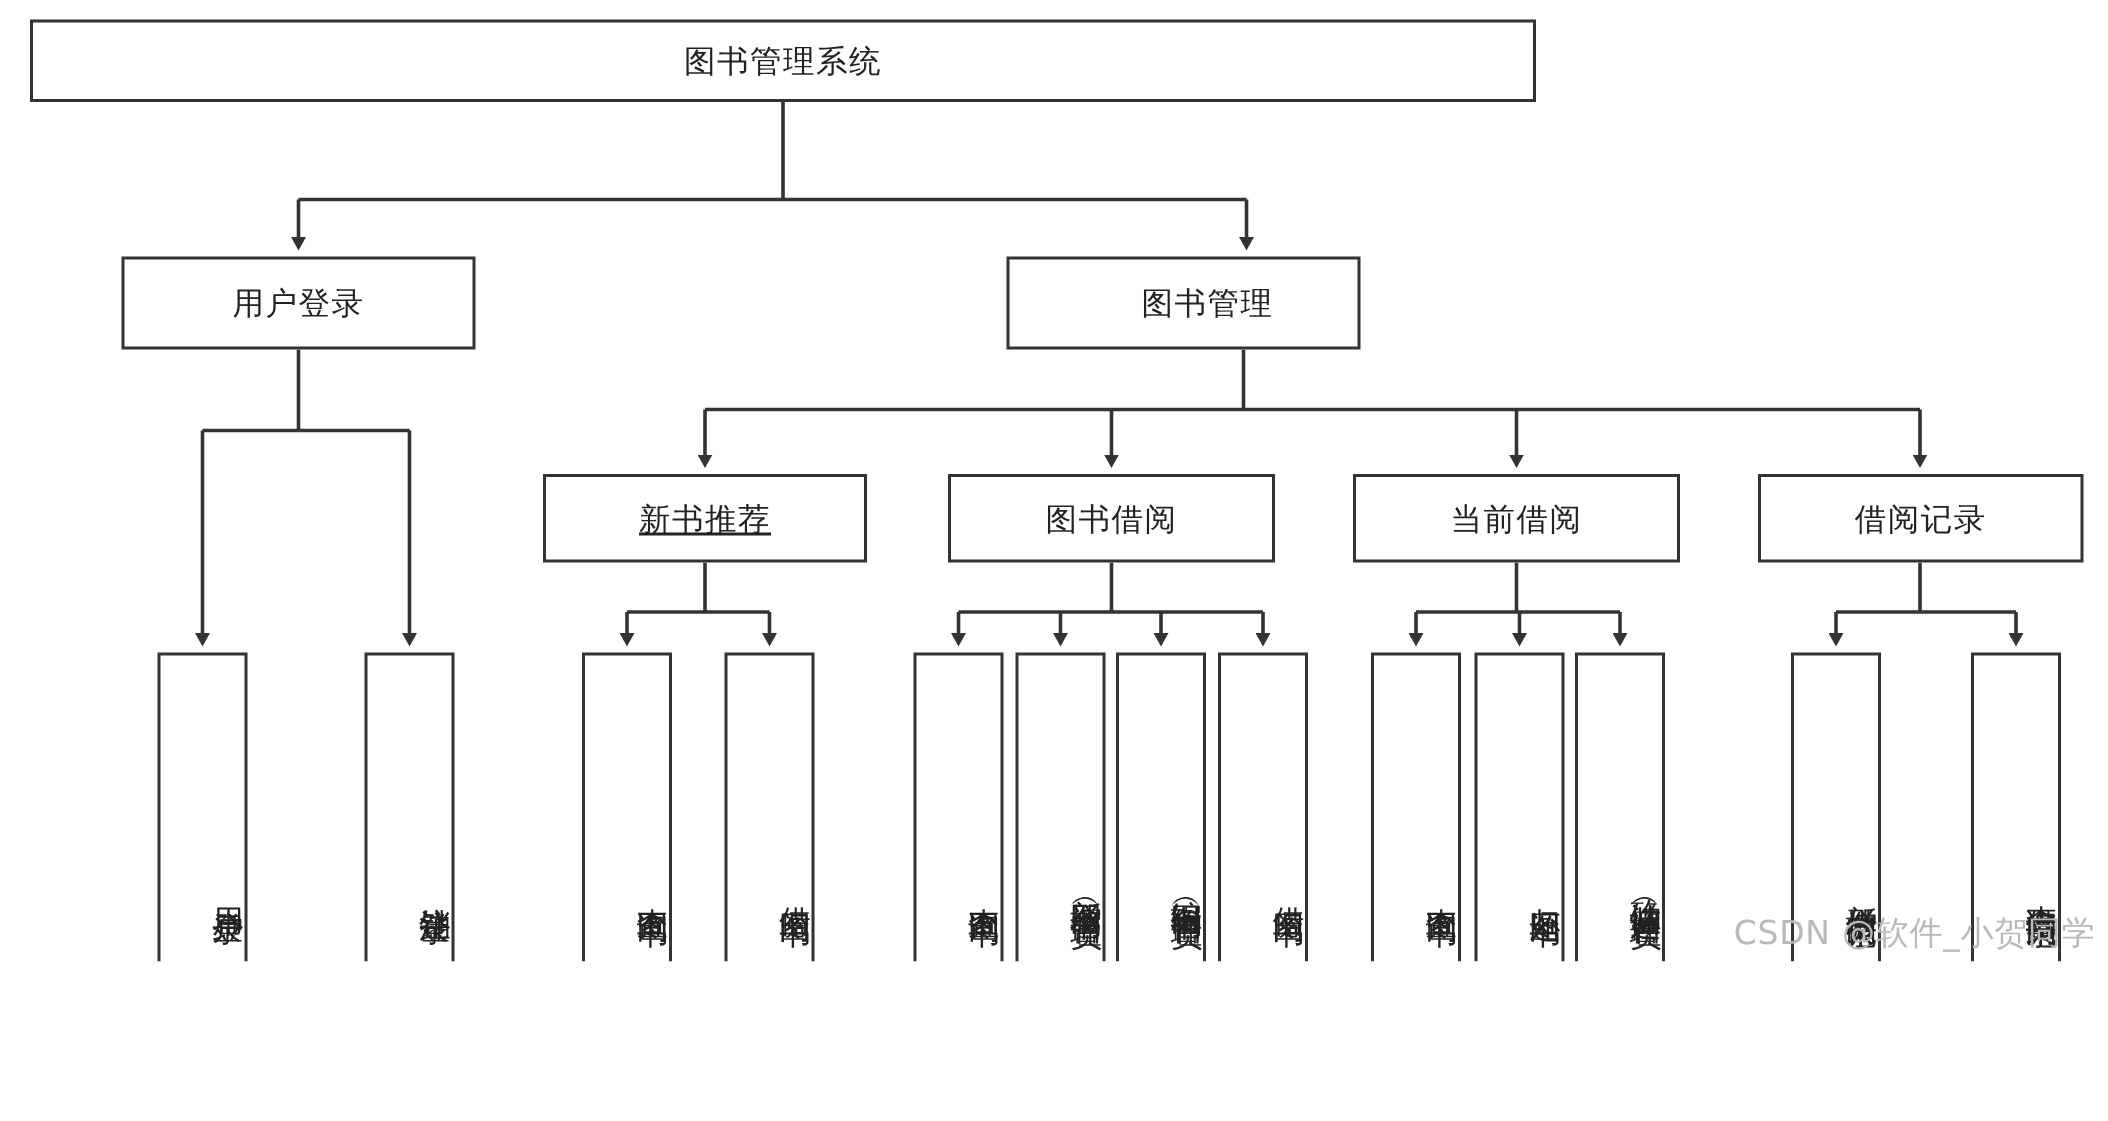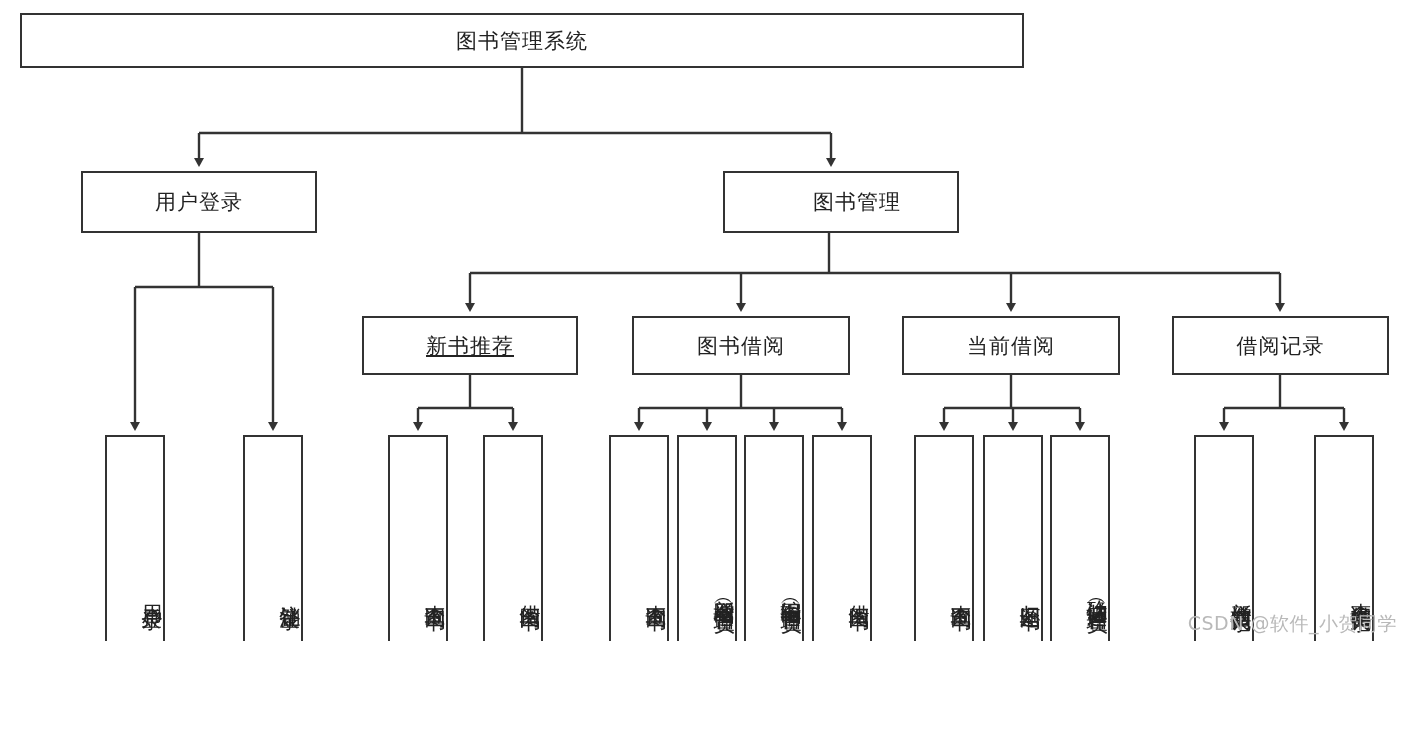--- a/index.html
+++ b/index.html
@@ -5,21 +5,21 @@
   html,body{margin:0;padding:0;background:#ffffff;}
   body{font-family:"DejaVu Sans","Liberation Sans",sans-serif;}
   #stage{position:relative;width:1405px;height:641px;background:#ffffff;overflow:hidden;}
   svg#wires{position:absolute;left:0;top:0;width:1405px;height:747px;}
   .node{position:absolute;box-sizing:border-box;background:#ffffff;border:2px solid #333333;
         display:flex;align-items:center;justify-content:center;text-align:center;color:#222222;}
   .node.h{font-size:21px;letter-spacing:1px;}
   .node.v{writing-mode:vertical-rl;text-orientation:upright;font-size:21px;
           letter-spacing:2px;align-items:flex-start;justify-content:center;padding-top:14px;line-height:1.05;}
   .node.v span{display:block;}
-  #watermark{position:absolute;right:8px;bottom:4px;font-size:19px;color:#b9b9b9;
+  #watermark{position:absolute;right:8px;bottom:4px;font-size:22px;color:#b9b9b9;
              letter-spacing:0.5px;white-space:nowrap;}
 </style>
 </head>
 <body>
 
 <div id="stage">
 
   <svg id="wires" viewBox="0 0 1405 747">
     <defs>
       <marker id="arrow" markerWidth="9" markerHeight="10" refX="2" refY="5" orient="auto" markerUnits="userSpaceOnUse">
@@ -70,21 +70,21 @@
     </g>
   </svg>
 
   <div class="node h" style="left:20px;top:13px;width:1004px;height:55px;">
     <span>图书管理系统</span>
   </div>
 
   <div class="node h" style="left:81px;top:171px;width:236px;height:62px;">
     <span>用户登录</span>
   </div>
-  <div class="node h" style="left:723px;top:171px;width:236px;height:62px;padding-left:32px;">
+  <div class="node h" style="left:671px;top:171px;width:236px;height:62px;padding-left:32px;">
     <span>图书管理</span>
   </div>
 
   <div class="node h" style="left:362px;top:316px;width:216px;height:59px;text-decoration:underline;">
     <span>新书推荐</span>
   </div>
   <div class="node h" style="left:632px;top:316px;width:218px;height:59px;font-family:Liberation Mono, monospace;">
     <span>图书借阅</span>
   </div>
   <div class="node h" style="left:1172px;top:316px;width:217px;height:59px;">

